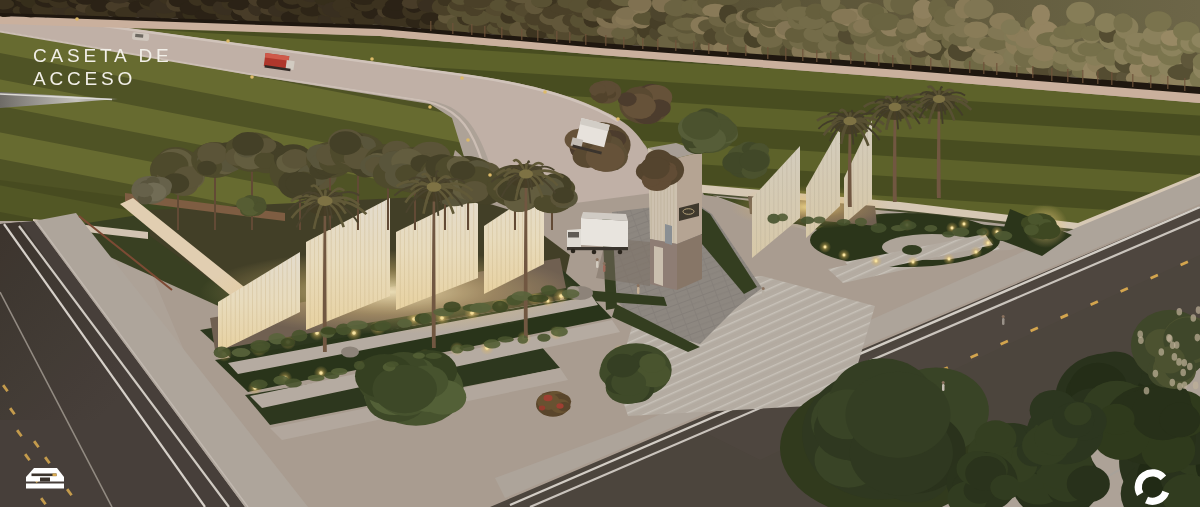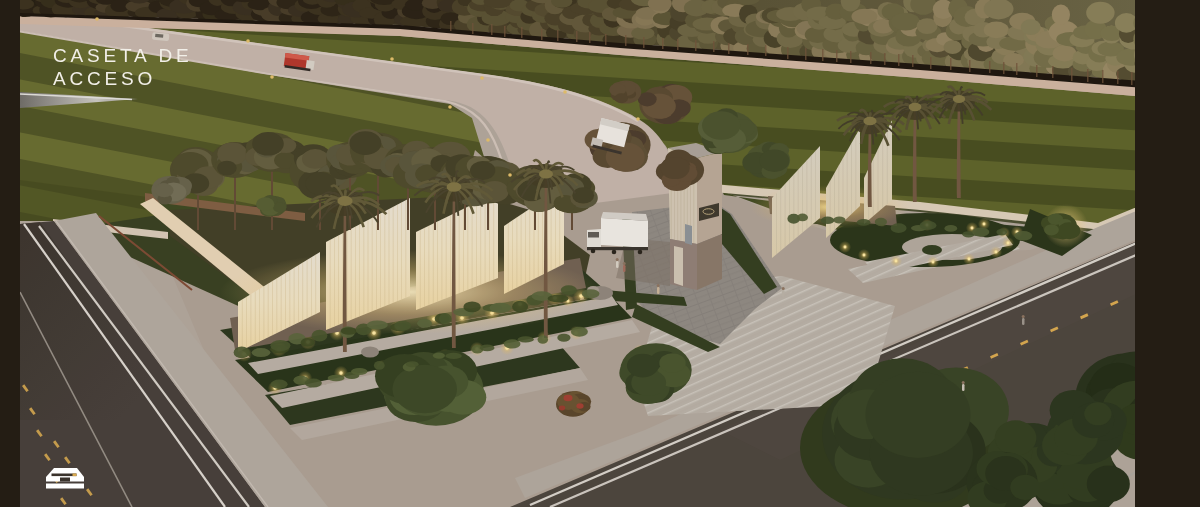--- a/index.html
+++ b/index.html
@@ -1,12 +1,12 @@
 <!DOCTYPE html>
-<html><head><meta charset="utf-8"><style>html,body{margin:0;padding:0;background:#241d14;}.wrap{position:relative;width:1115px;height:507px;overflow:hidden;font-family:"Liberation Sans",sans-serif;margin-left:20px;}</style></head><body>
+<html><head><meta charset="utf-8"><style>html,body{margin:0;padding:0;background:#241d14;}.wrap{position:relative;width:1200px;height:507px;overflow:hidden;font-family:"Liberation Sans",sans-serif;}</style></head><body>
 <div class="wrap">
 <svg width="1200" height="507" viewBox="0 0 1200 507">
 <defs>
 <pattern id="stripeL" width="60" height="52" patternUnits="userSpaceOnUse" patternTransform="rotate(11)">
   <rect width="60" height="52" fill="#656b2e"></rect>
   <rect y="0" width="60" height="26" fill="#4b5122"></rect>
 </pattern>
 <pattern id="stripeR" width="60" height="40" patternUnits="userSpaceOnUse" patternTransform="rotate(3.6)">
   <rect width="60" height="40" fill="#5a6127"></rect>
   <rect y="0" width="60" height="20" fill="#434b1d"></rect>

